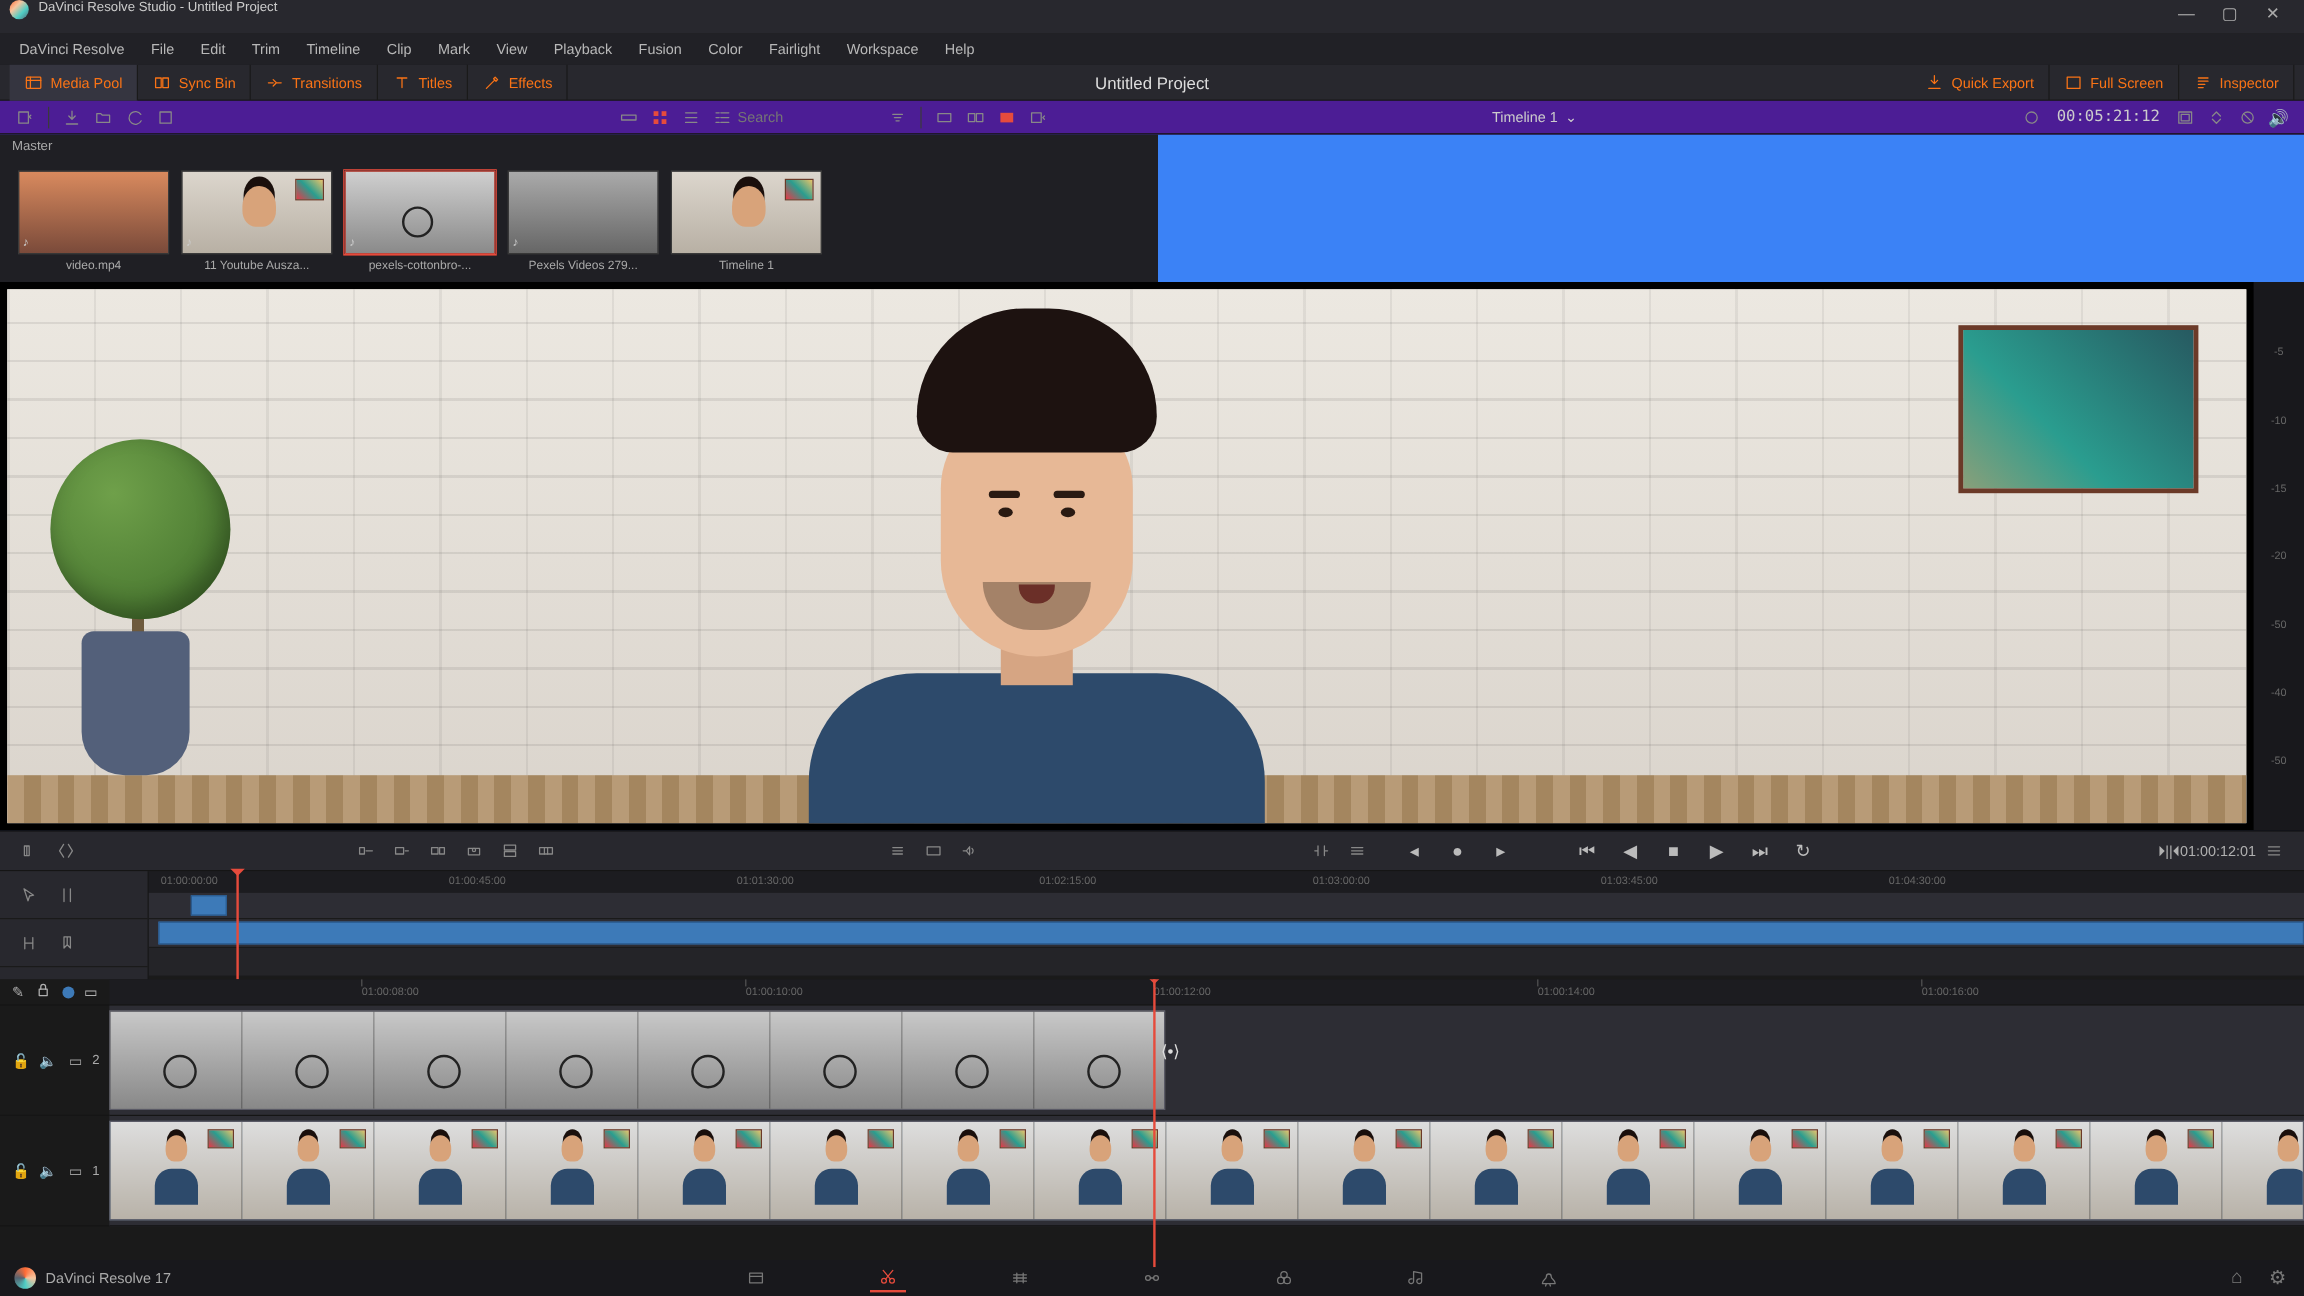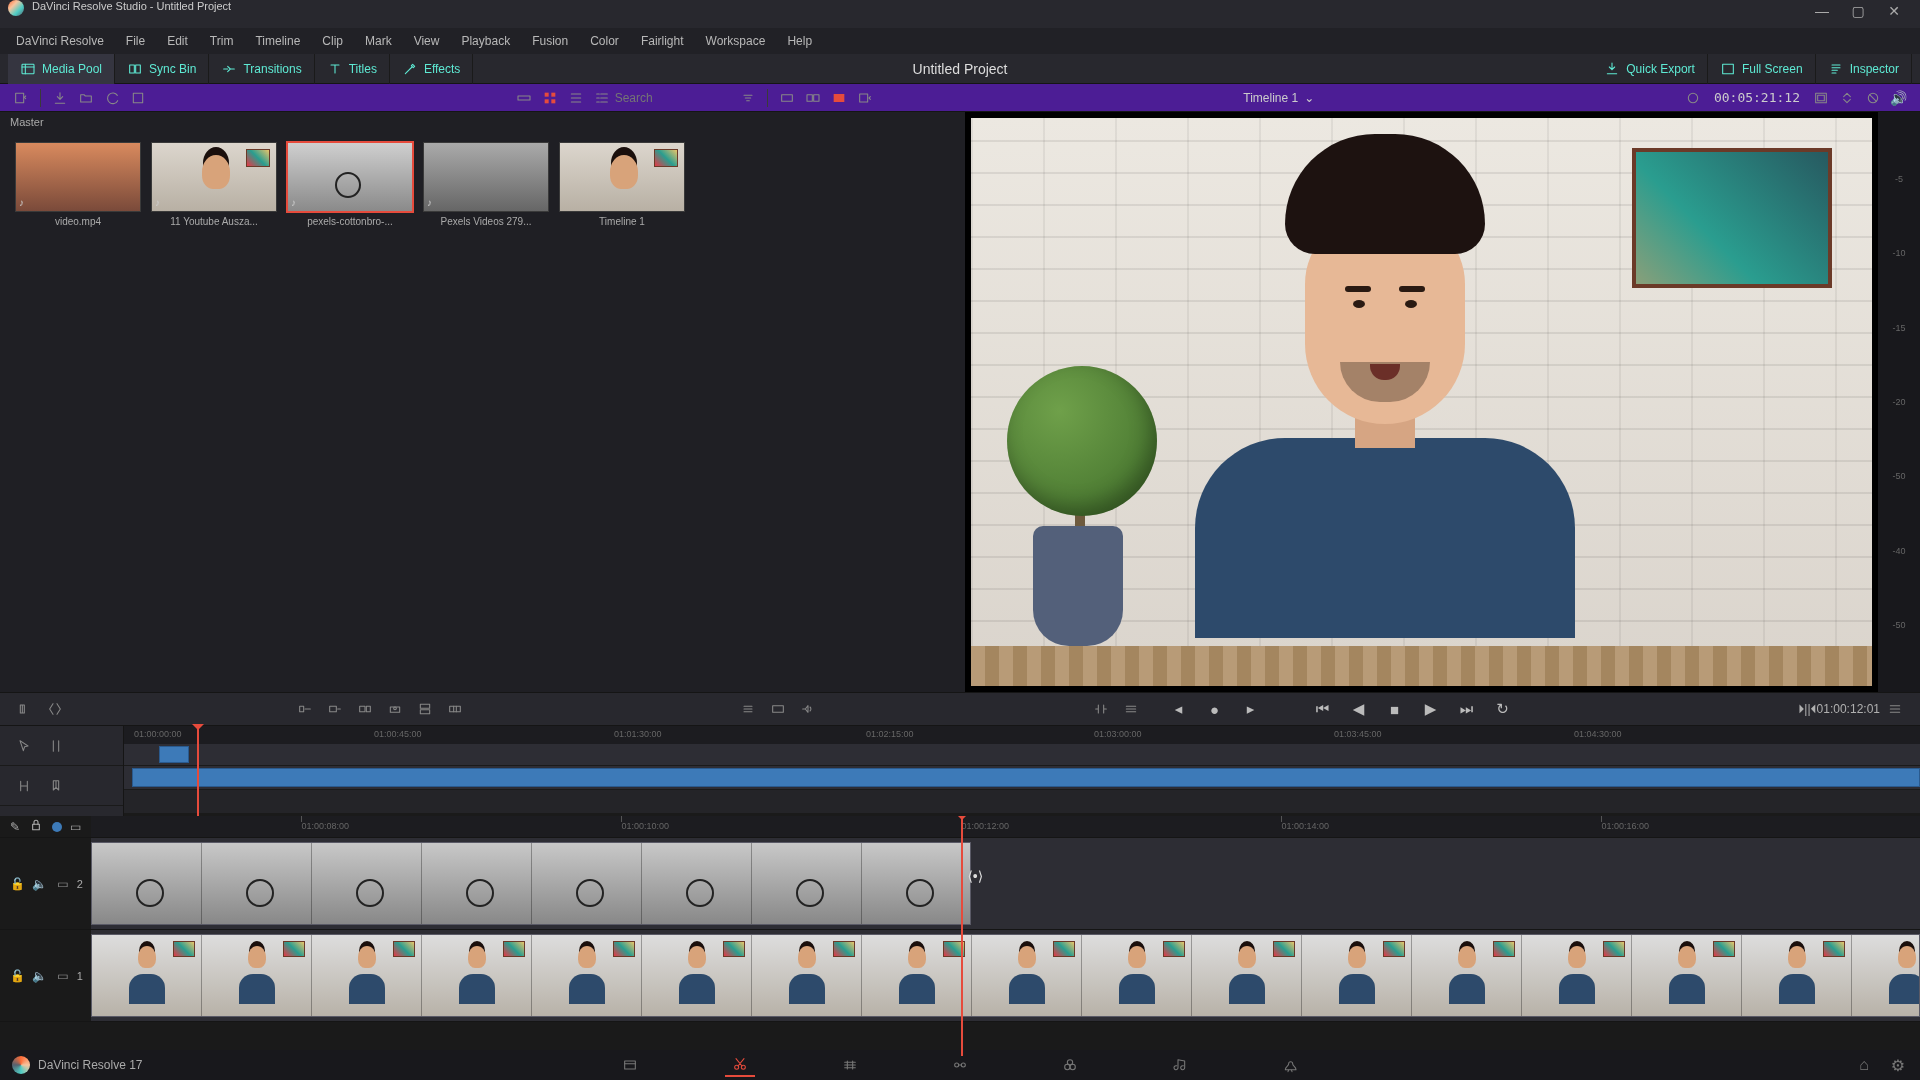--- a/index.html
+++ b/index.html
@@ -10,38 +10,38 @@
 .titlebar .app-icon { width: 16px; height: 16px; background: linear-gradient(135deg,#ff6b35,#f7c59f,#4ecdc4,#556270); border-radius: 50%; margin-right: 8px; }
 .titlebar .title { font-size: 11px; color: #ccc; flex: 1; }
 .titlebar .win-btn { width: 36px; height: 22px; display: flex; align-items: center; justify-content: center; color: #aaa; font-size: 14px; }
 
 
 .menubar { height: 26px; background: #212126; display: flex; align-items: center; padding: 0 6px; gap: 2px; }
 .menubar .menu-item { padding: 4px 10px; font-size: 12px; color: #b8b8b8; cursor: pointer; }
 
 
 .toolbar { height: 30px; background: #28282e; display: flex; align-items: center; padding: 0 8px; border-bottom: 1px solid #151515; }
-.tool-btn { display: flex; align-items: center; gap: 6px; padding: 0 12px; height: 30px; color: #5eead4; font-size: 12px; cursor: pointer; border-right: 1px solid #1a1a1a; }
+.tool-btn { display: flex; align-items: center; gap: 6px; padding: 0 12px; height: 30px; color: #f97316; font-size: 12px; cursor: pointer; border-right: 1px solid #1a1a1a; }
 .tool-btn .ico { width: 16px; height: 16px; display: inline-flex; align-items: center; justify-content: center; }
 .tool-btn.active { background: #353540; }
 .toolbar .spacer { flex: 1; }
 .project-title { position: absolute; left: 50%; transform: translateX(-50%); font-size: 14px; color: #ddd; }
 .right-tools { display: flex; align-items: center; }
 
 
 .sec-toolbar { height: 28px; background: #4c1d95; display: flex; align-items: center; padding: 0 8px; border-bottom: 1px solid #151515; position: relative; }
 .sec-toolbar .ico-btn { width: 24px; height: 24px; display: flex; align-items: center; justify-content: center; color: #888; cursor: pointer; margin: 0 1px; }
 .sec-toolbar .ico-btn.active { color: #e64b3c; }
 .sec-toolbar .search-input { background: transparent; border: none; color: #ccc; font-size: 12px; width: 120px; outline: none; }
 .sec-toolbar .divider { width: 1px; height: 18px; background: #3a3a3a; margin: 0 6px; }
 .timeline-dd { font-size: 12px; color: #ccc; padding: 0 6px; display: flex; align-items: center; gap: 6px; }
 .timecode { font-family: monospace; font-size: 13px; color: #ccc; padding: 0 8px; }
 
 
-.main { display: flex; height: 580px; background: #3b82f6; }
+.main { display: flex; height: 580px; background: #3b82f6; flex-direction: column; }
 .media-pool { width: 965px; background: #1f1f24; display: flex; flex-direction: column; }
 .media-pool .path-bar { height: 22px; padding: 4px 10px; font-size: 11px; color: #aaa; }
 .clip-grid { display: flex; flex-wrap: wrap; gap: 8px; padding: 8px 14px; align-content: flex-start; }
 .clip { width: 128px; display: flex; flex-direction: column; align-items: center; }
 .clip-thumb { width: 126px; height: 70px; background: #333; border: 1px solid #3a3a3a; position: relative; overflow: hidden; }
 .clip.selected .clip-thumb { border: 1px solid #e64b3c; box-shadow: 0 0 0 1px #e64b3c; }
 .clip-label { font-size: 10px; color: #aaa; margin-top: 4px; max-width: 120px; overflow: hidden; text-overflow: ellipsis; white-space: nowrap; text-align: center; }
 .clip-thumb .audio-badge { position: absolute; bottom: 3px; left: 3px; font-size: 10px; color: #ccc; }
 
 

